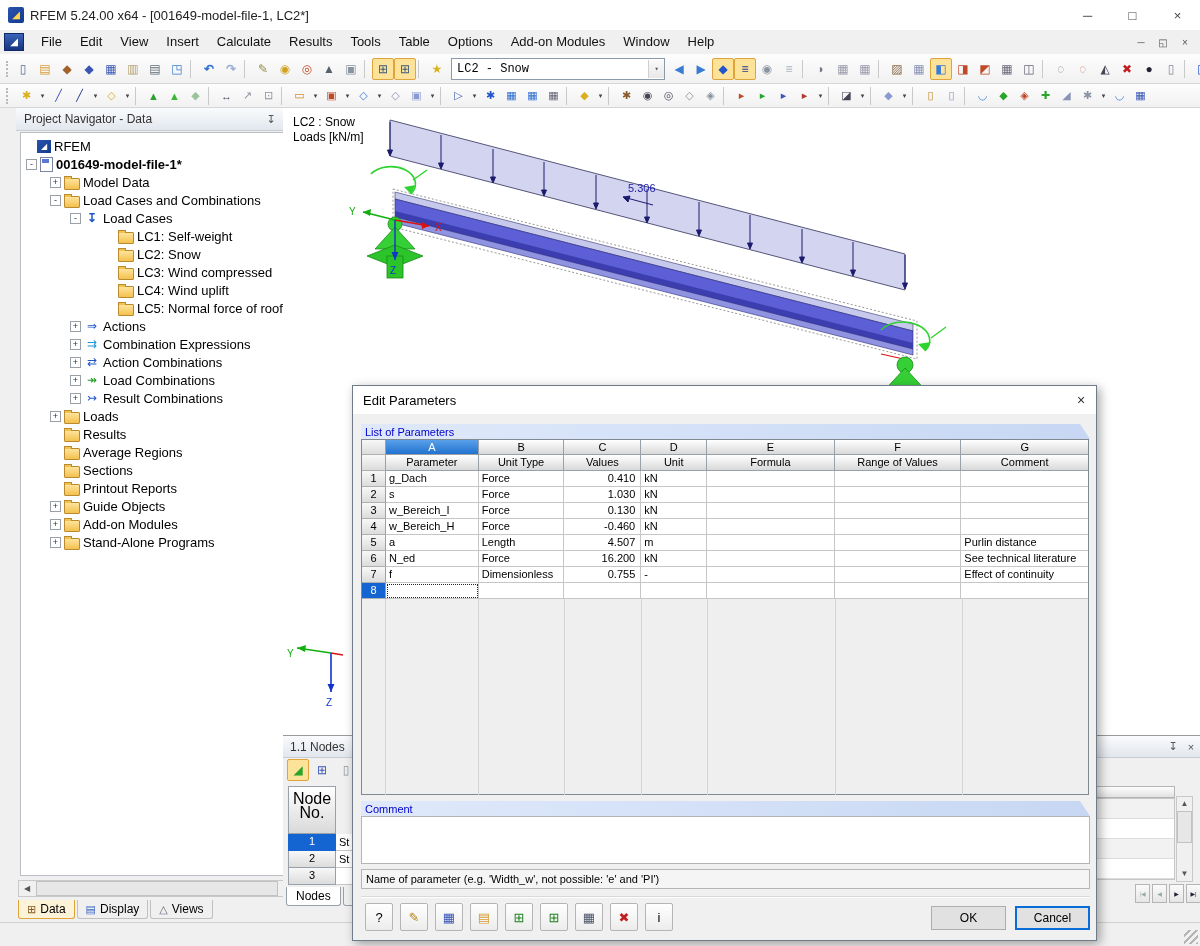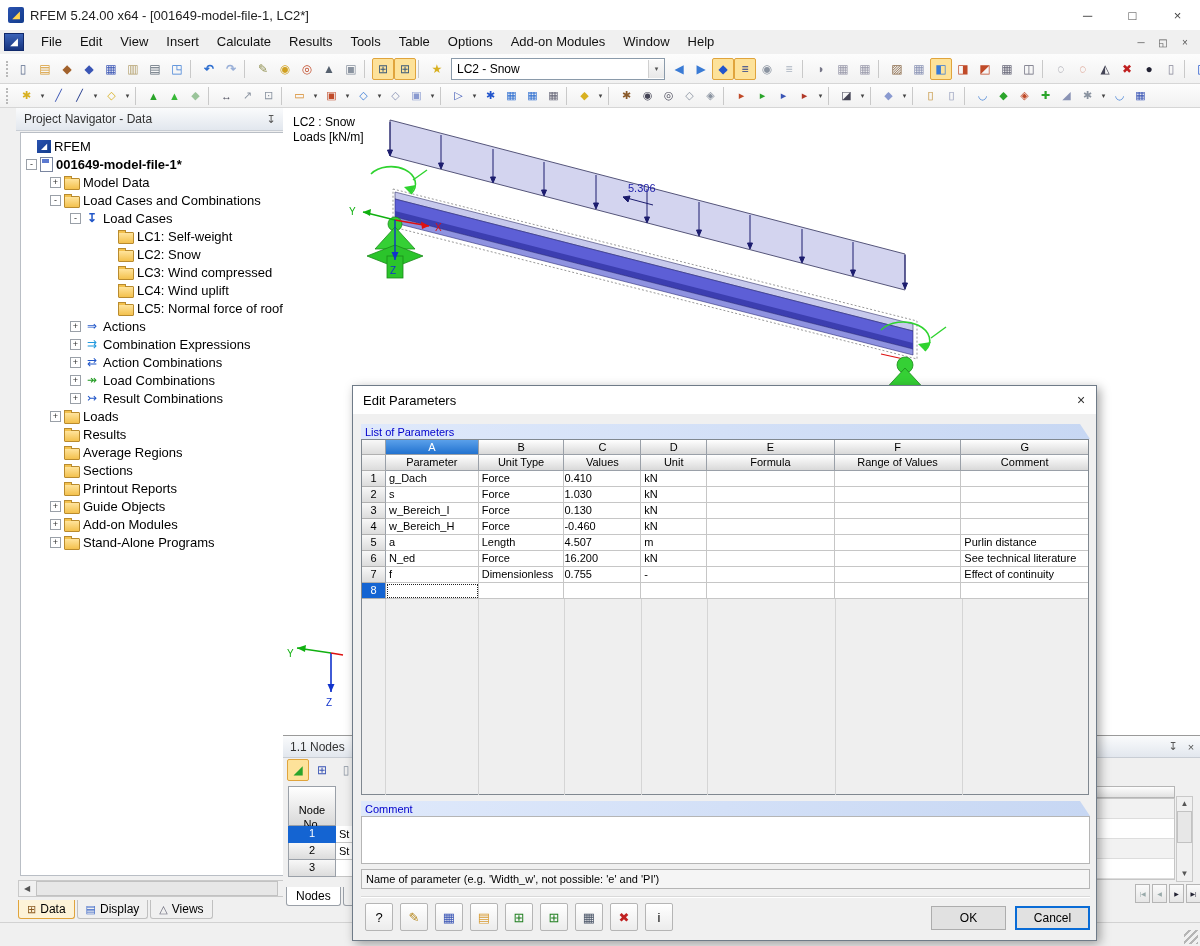--- a/index.html
+++ b/index.html
@@ -28,21 +28,21 @@
   .tb1{top:54px;height:30px;}
   .tb2{top:84px;height:24px;}
   .grip{width:4px;height:16px;border-left:2px dotted #b9b9b9;margin-right:4px;}
   .tbico{display:inline-flex;align-items:center;justify-content:center;width:20px;height:20px;
          font-size:12px;border:1px solid transparent;border-radius:2px;flex:0 0 auto;}
   .tb2 .tbico{width:19px;height:18px;font-size:11px;}
   .tbico.on{background:#fde29a;border-color:#e0a43c;}
   .tbico.dd{width:9px;font-size:7px;color:#444;}
   .tbico.sep,.tbico.sep2{width:5px;height:18px;border:none;border-left:1px solid #c9c9c9;border-radius:0;margin:0 2px;}
   .lcbox{width:212px;height:20px;background:#fff;border:1px solid #8a9aaa;display:flex;align-items:center;
-         margin:0 3px;flex:0 0 auto;}
+         margin:0 3px;flex:0 0 auto;font-family:Liberation Mono, monospace;}
   .lcval{flex:1;padding-left:5px;font-size:12px;}
   .lcdd{width:15px;height:18px;border-left:1px solid #d0d0d0;display:flex;align-items:center;
         justify-content:center;font-size:7px;color:#555;background:linear-gradient(#fafafa,#e8e8e8);}
   
   .navigator{left:16px;top:108px;width:283px;height:814px;background:#f0f0f0;border-right:1px solid #a8a8a8;box-sizing:border-box;}
   .navhead{position:absolute;left:0;top:0;width:100%;height:22px;background:linear-gradient(#fafbfc,#e2e7ee);
            border-bottom:1px solid #c8cdd4;display:flex;align-items:center;font-size:12px;color:#333;}
   .navhead .t{padding-left:8px;flex:1;}
   .hicon{width:18px;text-align:center;color:#555;font-size:11px;}
   .treewrap{position:absolute;left:4px;top:24px;width:273px;height:744px;background:#fff;
@@ -82,22 +82,22 @@
   
   .nodespanel{left:283px;top:735px;width:917px;height:187px;background:#f0f0f0;border-top:1px solid #9a9a9a;box-sizing:border-box;}
   .nphead{position:absolute;left:0;top:0;width:100%;height:21px;background:linear-gradient(#fafbfc,#e2e7ee);
           border-bottom:1px solid #c8cdd4;display:flex;align-items:center;font-size:12px;color:#333;}
   .nphead .t{padding-left:7px;flex:1;}
   .nptools{position:absolute;left:4px;top:23px;display:flex;gap:2px;}
   .npico{width:20px;height:20px;display:flex;align-items:center;justify-content:center;font-size:12px;
          border:1px solid transparent;border-radius:2px;}
   .npico.on{background:#fde29a;border-color:#e0a43c;}
   .ngrid{position:absolute;left:5px;top:50px;}
-  .nhdr{width:48px;height:40px;background:linear-gradient(#ffffff,#d9d9d9);border:1px solid #9aa0a8;
-        box-sizing:border-box;text-align:center;font-size:11px;padding-top:16px;line-height:14px;}
+  .nhdr{width:48px;height:48px;background:linear-gradient(#ffffff,#d9d9d9);border:1px solid #9aa0a8;
+        box-sizing:border-box;text-align:center;font-size:16px;padding-top:5px;line-height:14px;}
   .nrow{display:flex;height:17px;}
   .nnum{width:48px;box-sizing:border-box;background:linear-gradient(#f8f8f8,#dcdcdc);border:1px solid #9aa0a8;
         border-top:none;text-align:center;font-size:11px;line-height:15px;}
   .ncell{width:40px;box-sizing:border-box;background:#fff;border-bottom:1px solid #c6c6c6;border-right:1px solid #c6c6c6;
          font-size:11px;line-height:16px;padding-left:3px;overflow:hidden;}
   .nrow.sel .nnum{background:#1464d2;color:#fff;border-color:#1464d2;}
   .btabs{position:absolute;left:3px;top:151px;display:flex;gap:2px;}
   .btab{padding:2px 9px;font-size:12px;border:1px solid #9aa0a8;border-top:none;background:#f0f0f0;
         border-radius:0 0 3px 3px;}
   .btab.active{background:#fff;}
@@ -134,21 +134,21 @@
   .ph{box-sizing:border-box;background:linear-gradient(#ffffff,#d9d9d9);border-right:1px solid #9aa0a8;
       border-bottom:1px solid #9aa0a8;text-align:center;font-size:11px;line-height:14px;overflow:hidden;}
   .colsel{background:linear-gradient(#5aa0ea,#2272cf);color:#fff;}
   .prow{display:flex;height:16px;}
   .pc{box-sizing:border-box;background:#fff;border-right:1px solid #c6c6c6;border-bottom:1px solid #c6c6c6;
       font-size:11px;line-height:15px;padding-left:3px;white-space:nowrap;overflow:hidden;}
   .gc-num{width:24px;background:linear-gradient(#f8f8f8,#dcdcdc);border-right:1px solid #9aa0a8;
           border-bottom:1px solid #b0b0b0;text-align:center;padding-left:0;}
   .gc-a{width:93px;} .gc-b{width:86px;} .gc-c{width:77px;} .gc-d{width:66px;}
   .gc-e{width:128px;} .gc-f{width:127px;} .gc-g{width:127px;border-right:none;}
-  .val{padding-right:5px;padding-left:0;}
+  .val{text-align:right;padding-right:5px;padding-left:0;}
   .prow.active .gc-num{background:#1464d2;color:#fff;}
   .prow.active .gc-a{outline:1px dotted #222;outline-offset:-2px;}
   .pfill{position:relative;height:196px;}
   .pfill i{position:absolute;top:0;width:1px;height:100%;background:#d5d5d5;}
   .commentbox{position:absolute;left:8px;top:430px;width:729px;height:48px;background:#fff;
               border:1px solid #b5b5b5;box-sizing:border-box;}
   .hintbar{position:absolute;left:8px;top:483px;width:729px;height:20px;background:#f5f5f5;
            border:1px solid #b5b5b5;box-sizing:border-box;font-size:11px;line-height:18px;padding-left:4px;}
   .dsep{position:absolute;left:8px;top:510px;width:729px;height:1px;background:#d9d9d9;border-bottom:1px solid #fff;}
   .dtools{position:absolute;left:12px;top:517px;display:flex;gap:7px;}

